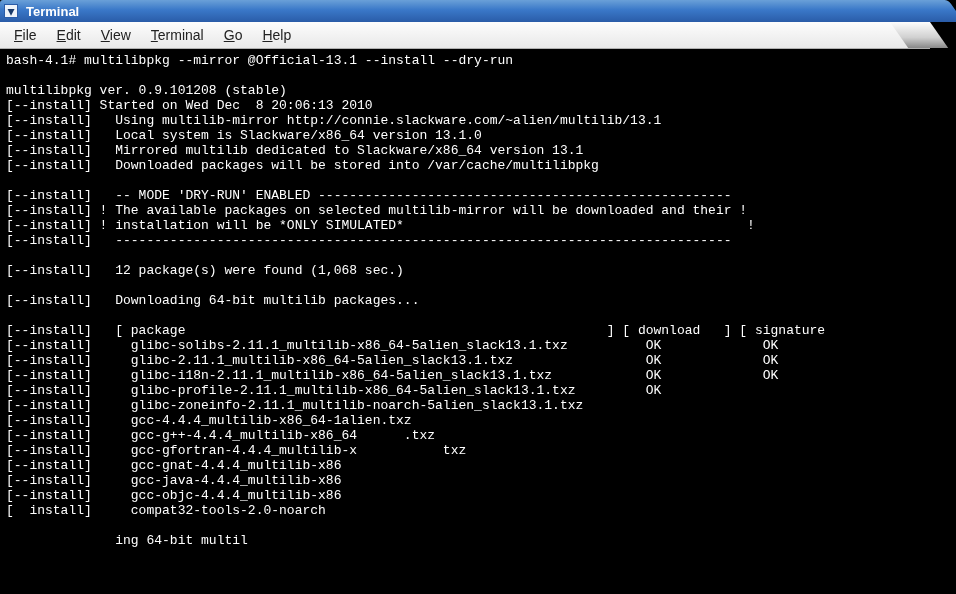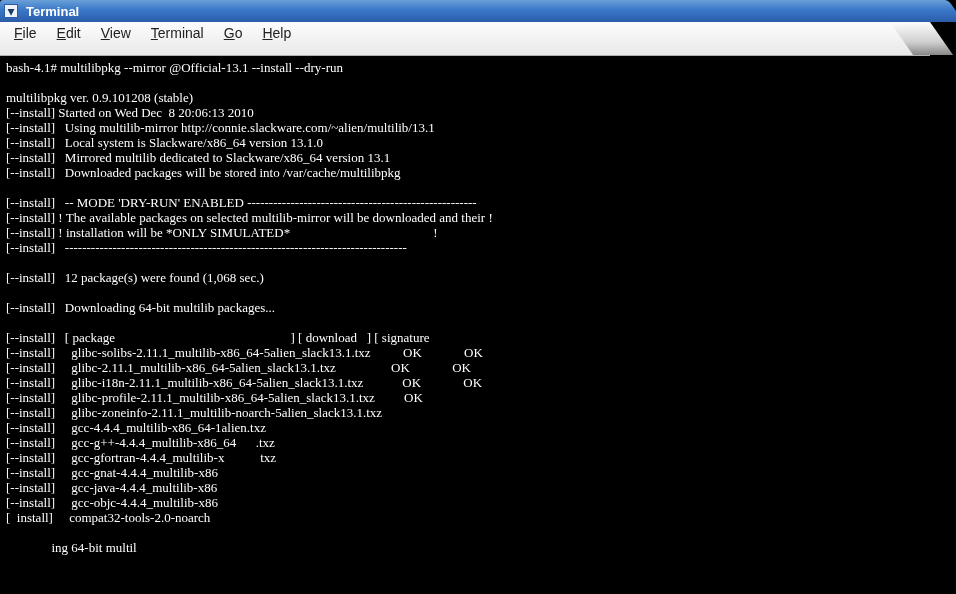--- a/index.html
+++ b/index.html
@@ -47,24 +47,25 @@
     color: #1a3a6a;
     cursor: pointer;
   }
   .win-title {
     color: #fff;
     font-size: 13px;
     font-weight: bold;
     margin-left: 2px;
   }
   .menubar {
-    height: 34px;
+    height: 27px;
     background: linear-gradient(to bottom, #fdfdfd, #e8e8e8);
     border-bottom: 1px solid #b0b0b0;
     display: flex;
+    align-items: center;
     padding: 0 6px;
     gap: 4px;
     position: relative;
   }
   .menubar::after{
     content:"";
     position:absolute;
     right:0; top:0; bottom:0; width:40px;
     background: linear-gradient(to bottom, #fdfdfd, #d0d0d0 60%, #888 100%);
     transform: skewX(35deg);
@@ -73,21 +74,21 @@
   .menu-item {
     padding: 3px 8px;
     font-size: 14px;
     color: #222;
     cursor: pointer;
   }
   .menu-item .ul { text-decoration: underline; }
   .terminal-body {
     background: #000;
     color: #fff;
-    font-family: Liberation Serif, serif;
+    font-family: Liberation Mono, monospace;
     font-size: 13px;
     line-height: 15px;
     padding: 4px 6px 6px 6px;
     white-space: pre;
     letter-spacing: 0px;
   }
 </style>
 </head>
 <body>
 

